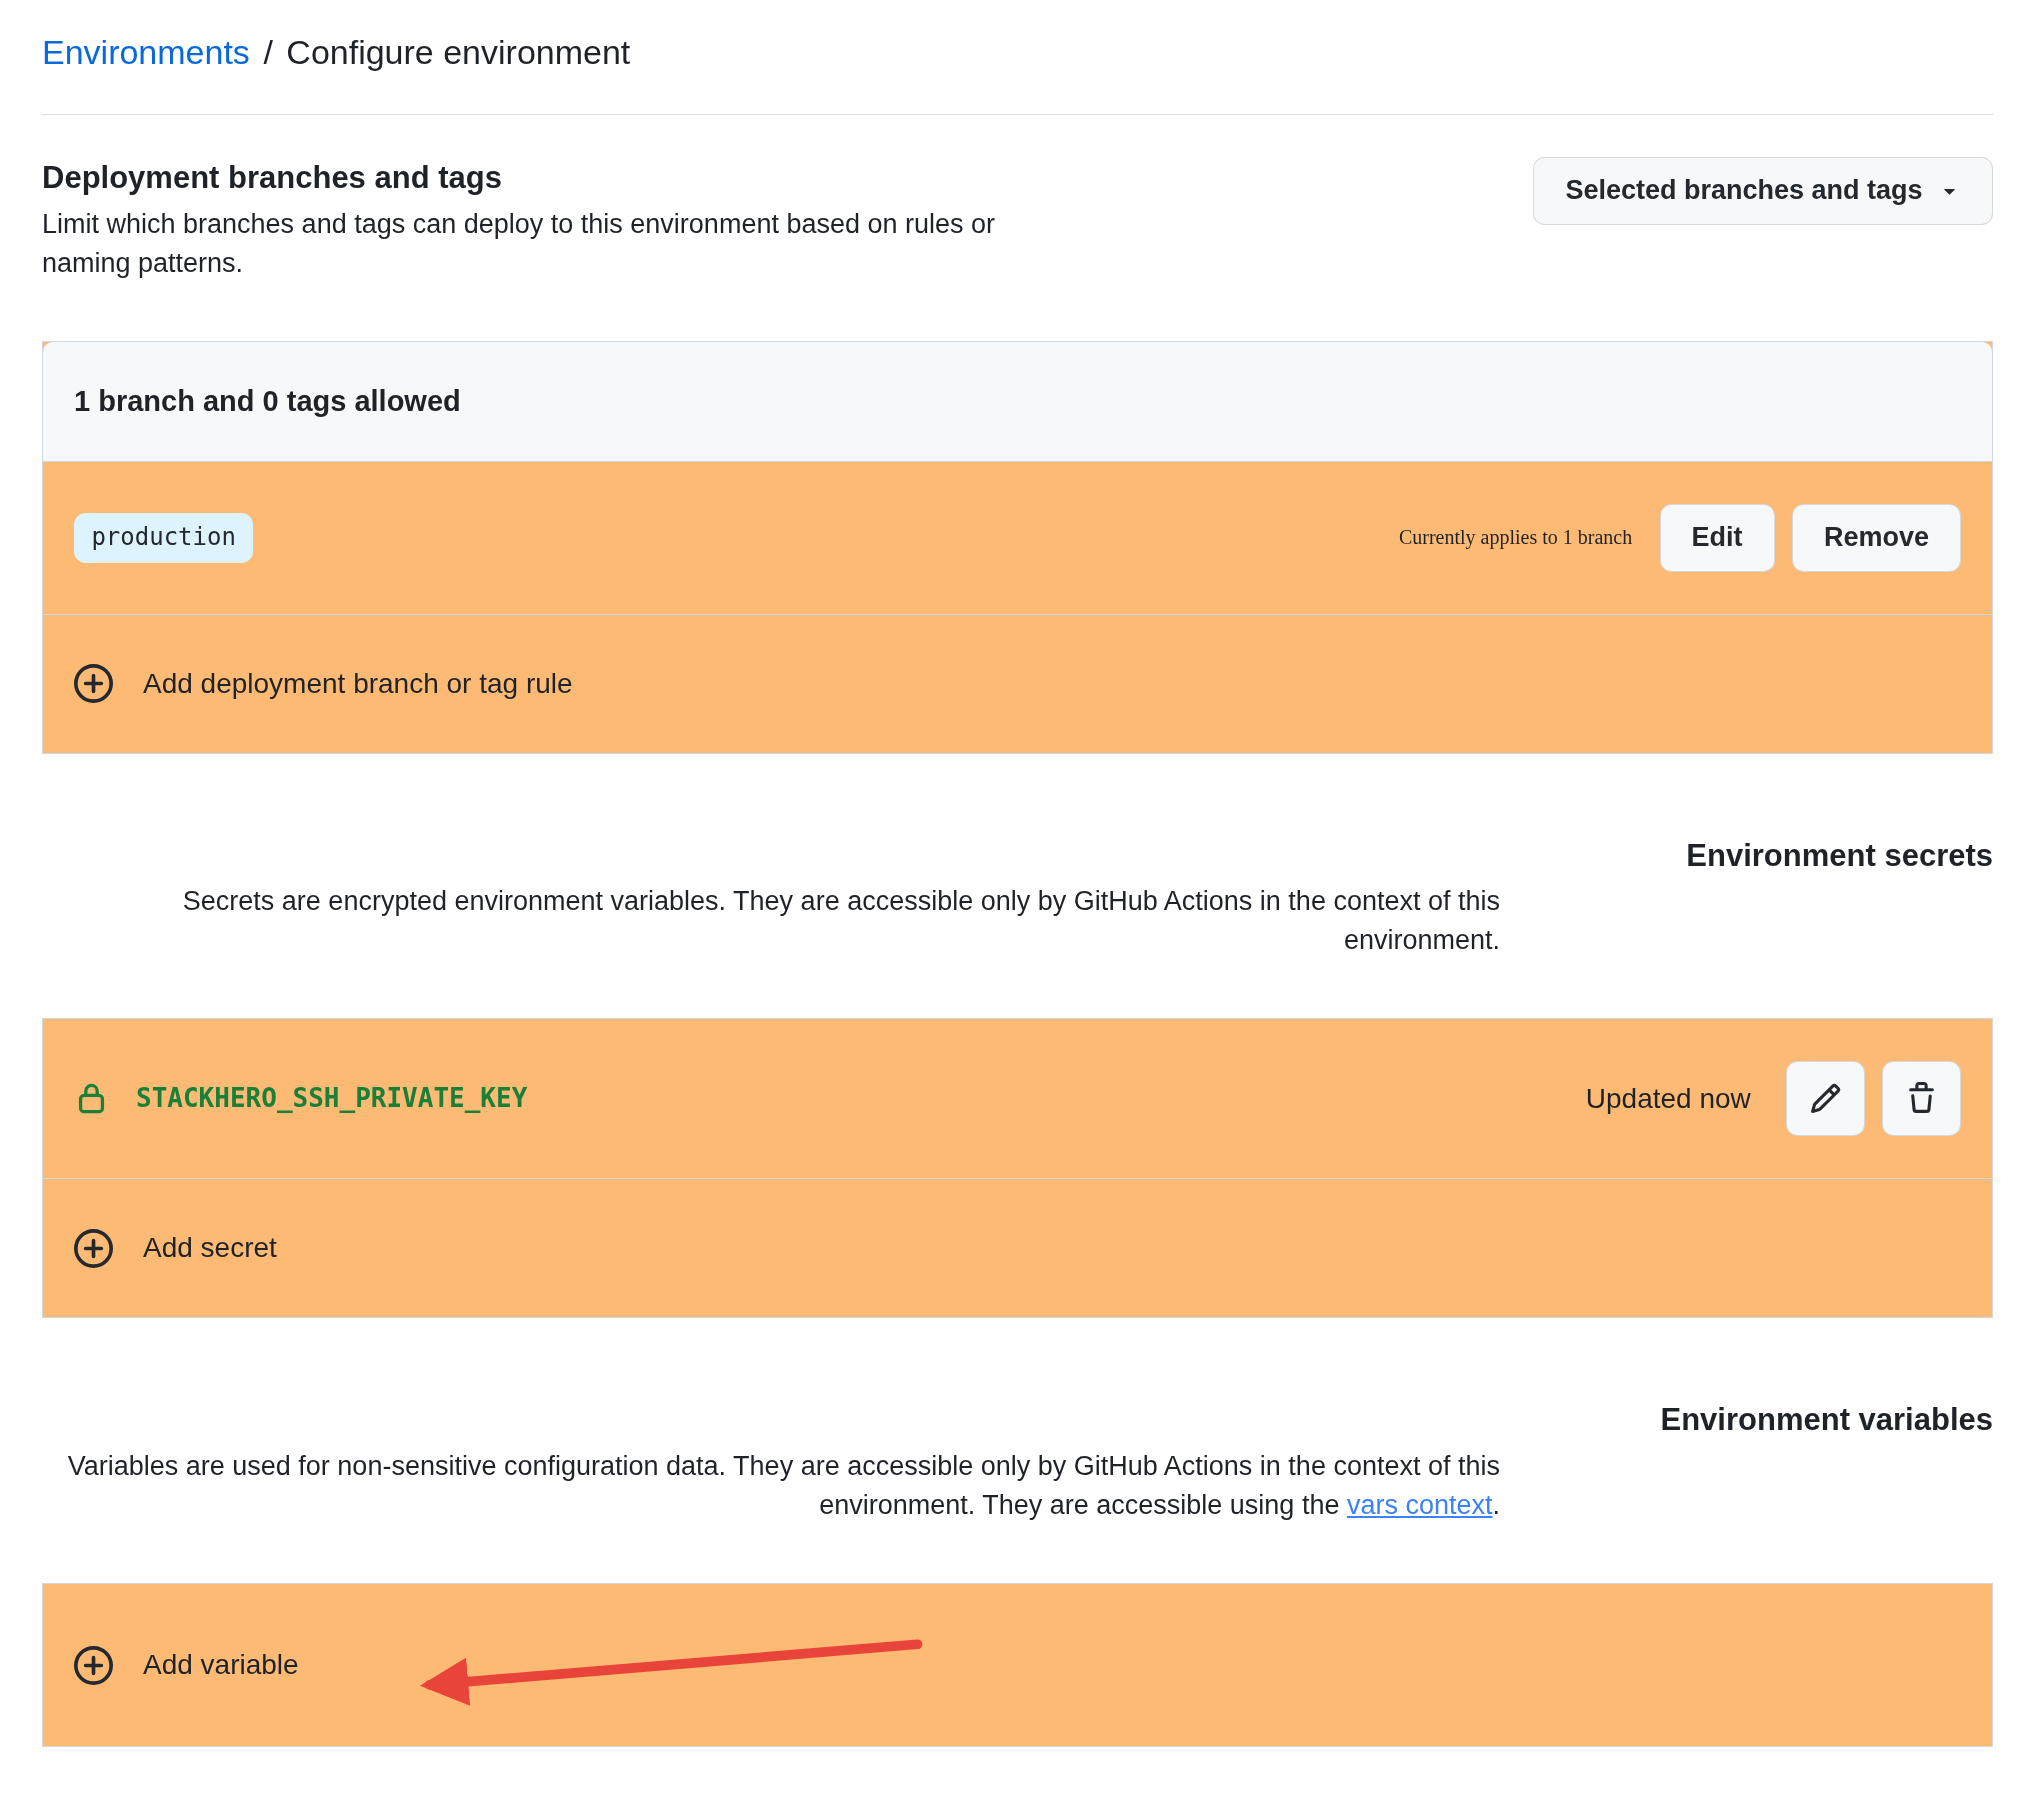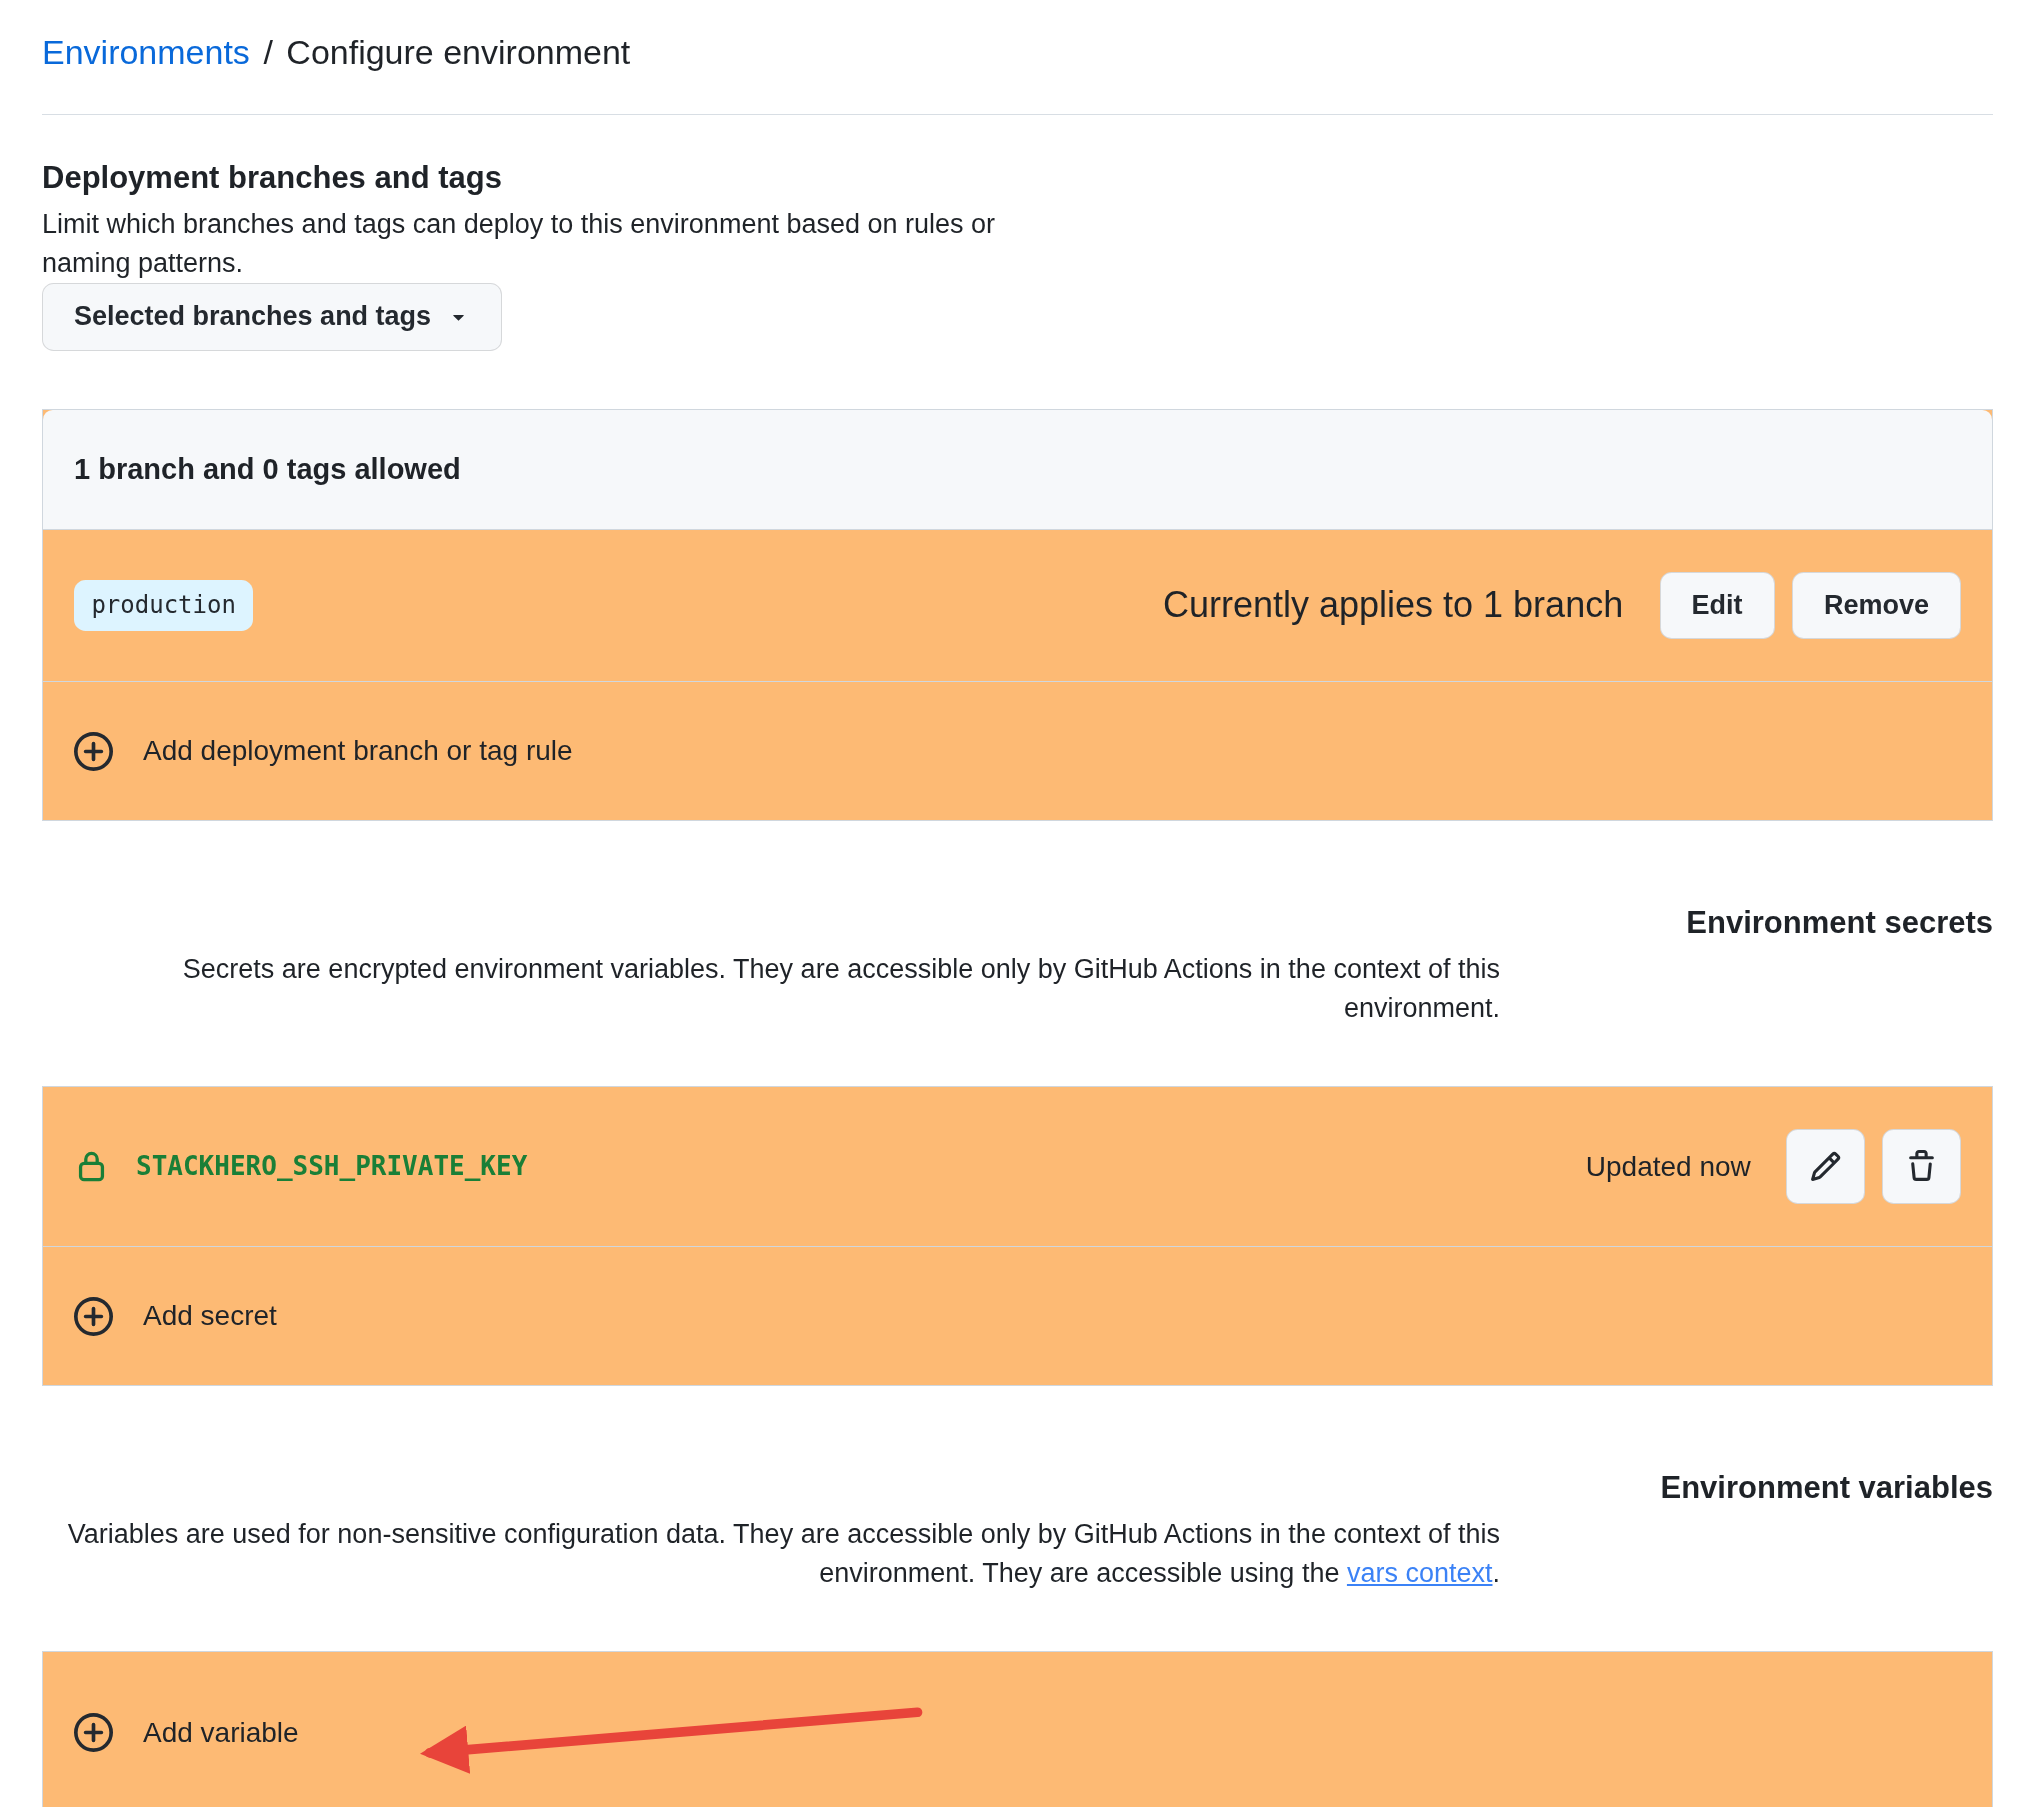--- a/index.html
+++ b/index.html
@@ -23,21 +23,21 @@
     display: flex;
     align-items: baseline;
     gap: 13.5px;
   }
   .crumb-link { color: #0969da; text-decoration: none; cursor: pointer; }
   .title-divider { border: none; border-top: 1.9px solid #d8dee4; margin-top: 33px; }
 
   
   .sec { margin-top: 42px; }
   .sec--later { margin-top: 81px; text-align: right; }
-  .section-head { display: flex; justify-content: space-between; align-items: flex-start; flex-direction: column; }
+  .section-head { display: flex; justify-content: space-between; align-items: flex-start; }
   h2 { font-size: 31px; font-weight: 600; line-height: 42px; margin-bottom: 5.8px; }
   .desc { font-size: 27px; line-height: 39px; max-width: 1458px; color: #1f2328; }
   .desc--narrow { max-width: 1004px; }
   .inline-link { color: #3b82f6; text-decoration: underline; cursor: pointer; }
 
   
   .btn {
     display: inline-flex; align-items: center; justify-content: center; gap: 15.4px;
     font-family: inherit; font-size: 27px; font-weight: 600; color: #24292f;
     background: #f6f8fa; border: 1.9px solid rgba(31,35,40,.15); border-radius: 11.6px;
@@ -60,21 +60,21 @@
     padding: 48px 31px; font-size: 28px; line-height: 42px; cursor: pointer; color: #1f2328;
   }
   .add-row svg { flex: none; display: block; }
 
   .branch-badge {
     font-family: "DejaVu Sans Mono", "Liberation Mono", monospace;
     font-size: 24px; background: #ddf4ff; color: #24292f;
     padding: 10.6px 17.4px; border-radius: 11.6px; line-height: 29px;
   }
   .row-right { display: flex; align-items: center; gap: 17.4px; }
-  .applies { font-size: 36px; margin-right: 19px; }
+  .applies { font-size: 20px; margin-right: 10px; font-family: Liberation Serif, serif; }
 
   .secret-left { display: flex; align-items: center; gap: 27px; }
   .secret-name {
     font-family: "DejaVu Sans Mono", "Liberation Mono", monospace;
     font-size: 26px; font-weight: 700; color: #1a7f37; line-height: 35px;
   }
   .updated { font-size: 28px; margin-right: 17.4px; }
 
   .variables-box { position: relative; }
   .variables-box .add-row { padding: 60px 31px; }

